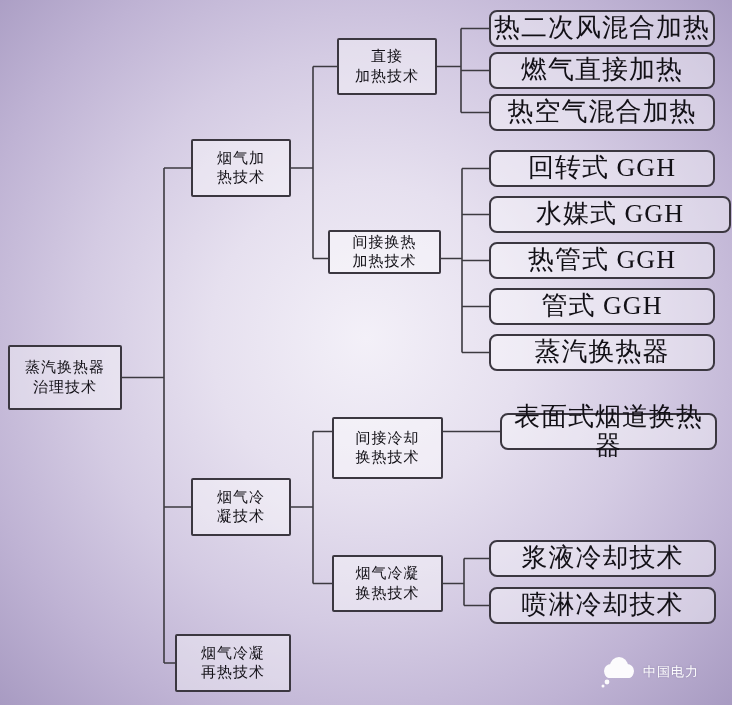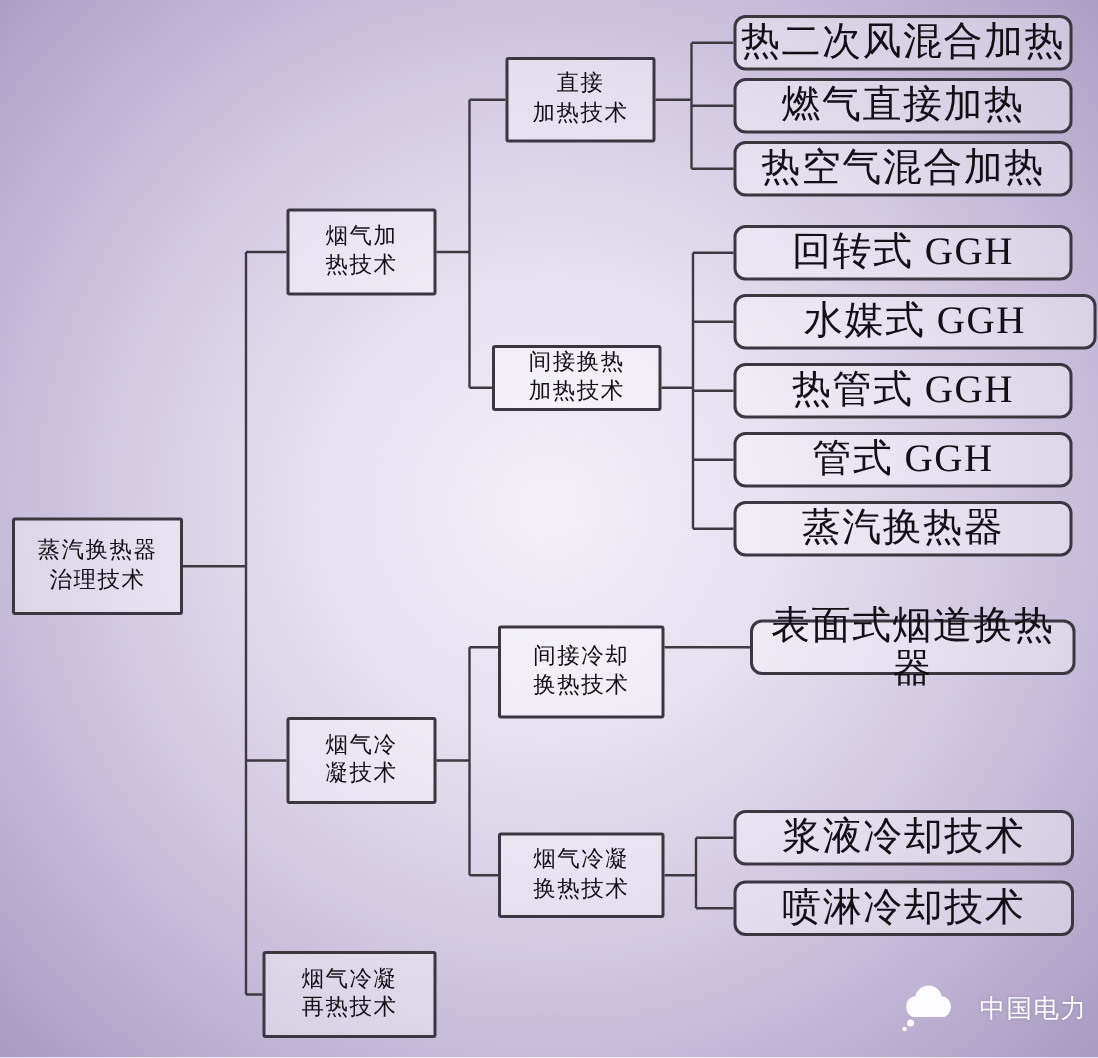--- a/index.html
+++ b/index.html
@@ -38,24 +38,24 @@
     font-size: 26px;
     line-height: 1.1;
   }
   .watermark {
     position: absolute;
     left: 598px;
     top: 652px;
     height: 40px;
     display: flex;
     align-items: center;
-    gap: 17px;
+    gap: 7px;
     color: #ffffff;
     font-family: "Liberation Sans", "DejaVu Sans", sans-serif;
-    font-size: 17px;
+    font-size: 13px;
     letter-spacing: 1px;
     text-shadow: 0 0 2px rgba(120,110,150,0.6);
   }
 </style>
 </head>
 <body>
 
 <div class="stage">
 
   <svg class="connectors" viewBox="0 0 732 705" xmlns="http://www.w3.org/2000/svg">

